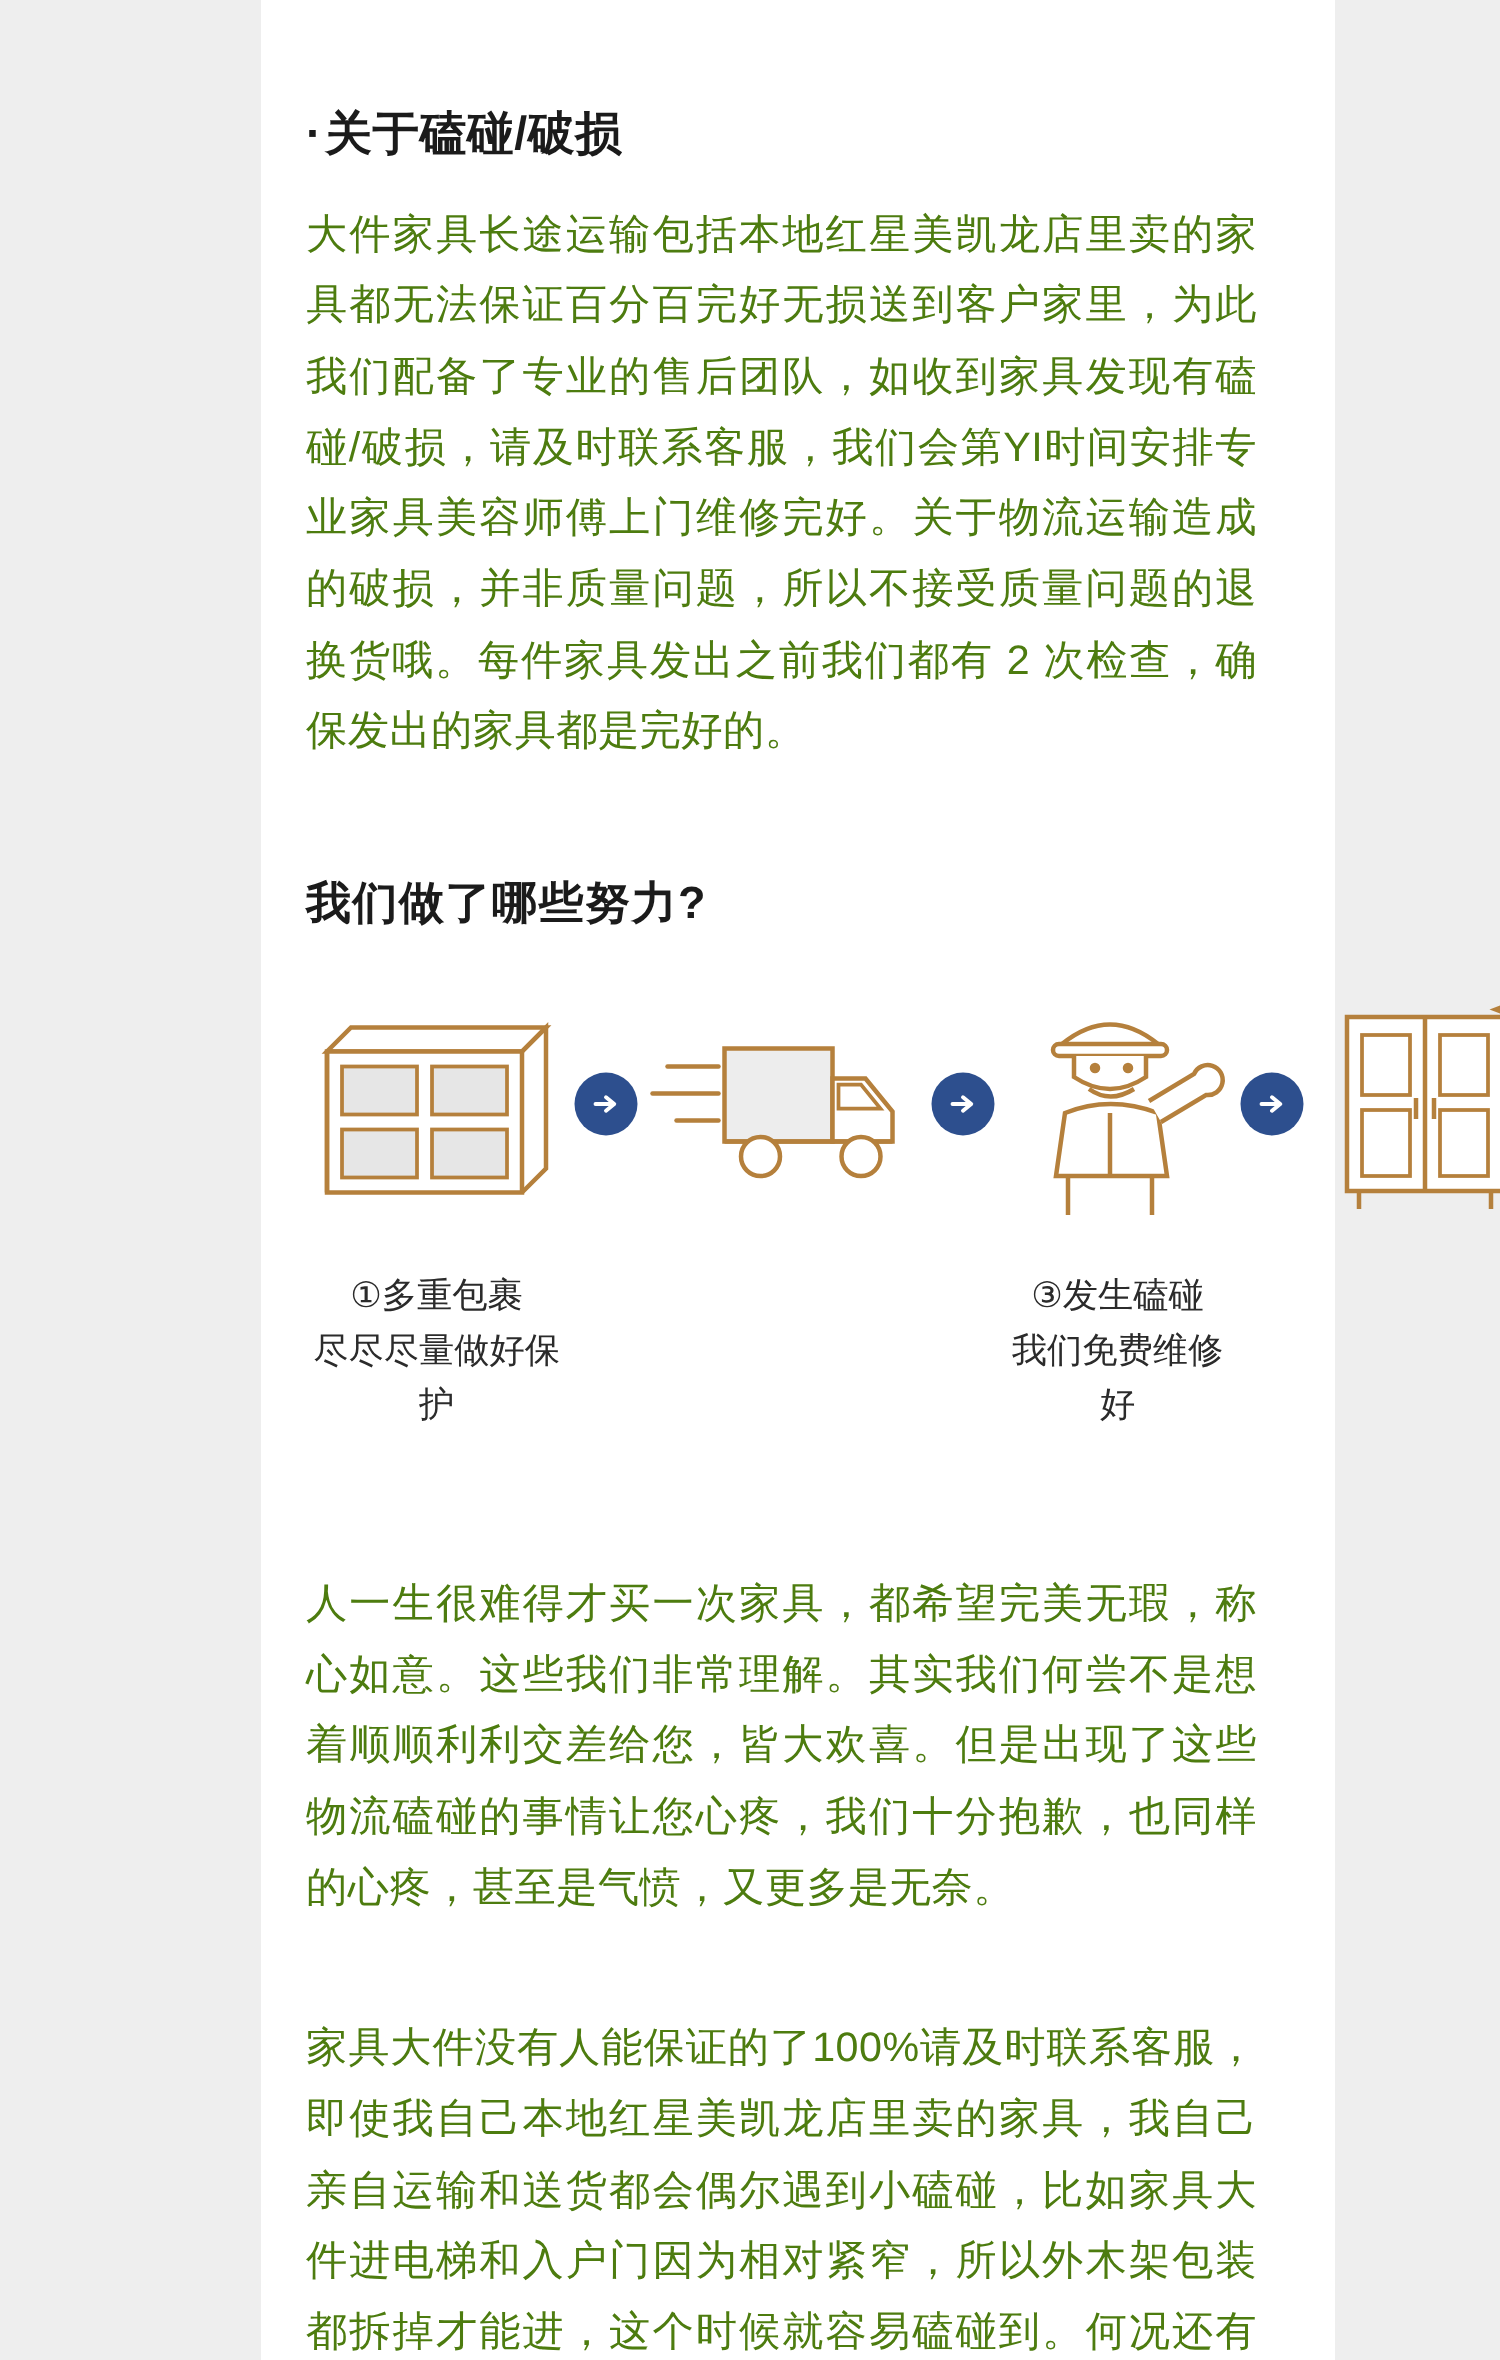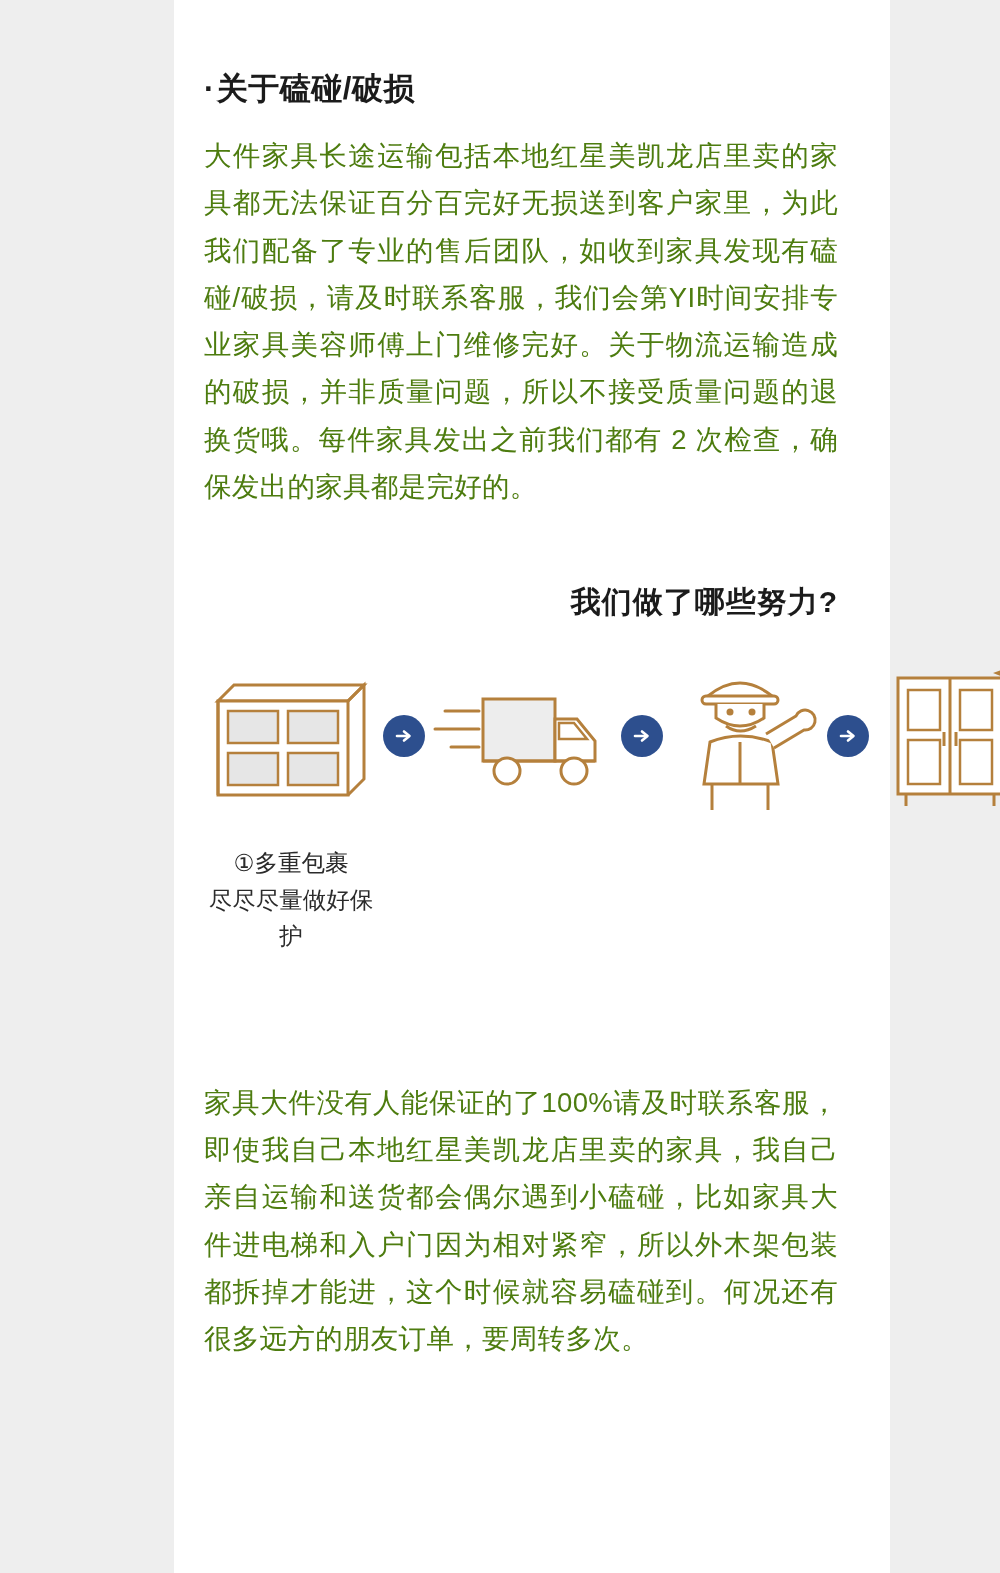--- a/index.html
+++ b/index.html
@@ -53,21 +53,21 @@
   p.body-text {
     font-size: 27.5px;
     line-height: 1.72;
     color: #4d7c0f;
     margin: 0 0 26px 0;
     letter-spacing: 0.3px;
     text-align: justify;
     text-justify: inter-ideograph;
   }
   .center-heading {
-    text-align: right;
+    text-align: left;
     font-size: 30px;
     font-weight: bold;
     color: #1b1b1b;
     margin: 72px 0 20px 0;
     letter-spacing: 1px;
   }
   .steps {
     display: flex;
     align-items: flex-start;
     justify-content: space-between;
@@ -193,20 +193,22 @@
             <circle cx="60" cy="56" r="3.5" fill="#b5803c" stroke="none"></circle>
             <circle cx="82" cy="56" r="3.5" fill="#b5803c" stroke="none"></circle>
             <path d="M56 70 q14 10 30 0"></path>
             <path d="M40 86 q30 -12 62 0 l6 42 h-74 z" fill="#ffffff"></path>
             <line x1="70" y1="86" x2="70" y2="128"></line>
             <path d="M42 128 v26"></path>
             <path d="M98 128 v26"></path>
             <path d="M96 78 l30 -18 a10 10 0 1 1 8 14 l-30 18" fill="#ffffff"></path>
           </svg>
         </div>
+        <div class="step-label">③发生磕碰
+我们免费维修好</div>
       </div>
 
       <div class="arrow-wrap">
         <span class="arrow">
           <svg width="20" height="20" viewBox="0 0 20 20">
             <path d="M3 10 H14" stroke="#ffffff" stroke-width="2.6" stroke-linecap="round"></path>
             <path d="M10 5.5 L15.5 10 L10 14.5" fill="none" stroke="#ffffff" stroke-width="2.6" stroke-linecap="round" stroke-linejoin="round"></path>
           </svg>
         </span>
       </div>
@@ -228,18 +230,19 @@
             <path d="M142 26 l2 5 l5 2 l-5 2 l-2 5 l-2 -5 l-5 -2 l5 -2 z" fill="#b5803c" stroke="none"></path>
           </svg>
         </div>
       </div>
 
     </div>
 
     <div class="gap-after-steps"></div>
 
     <div class="para-block">
+      <p class="body-text">人一生很难得才买一次家具，都希望完美无瑕，称心如意。这些我们非常理解。其实我们何尝不是想着顺顺利利交差给您，皆大欢喜。但是出现了这些物流磕碰的事情让您心疼，我们十分抱歉，也同样的心疼，甚至是气愤，又更多是无奈。</p>
       <div class="block-spacer"></div>
       <p class="body-text">家具大件没有人能保证的了100%请及时联系客服，即使我自己本地红星美凯龙店里卖的家具，我自己亲自运输和送货都会偶尔遇到小磕碰，比如家具大件进电梯和入户门因为相对紧窄，所以外木架包装都拆掉才能进，这个时候就容易磕碰到。何况还有很多远方的朋友订单，要周转多次。</p>
     </div>
 
   </div>
 </div>
 
 </body></html>

